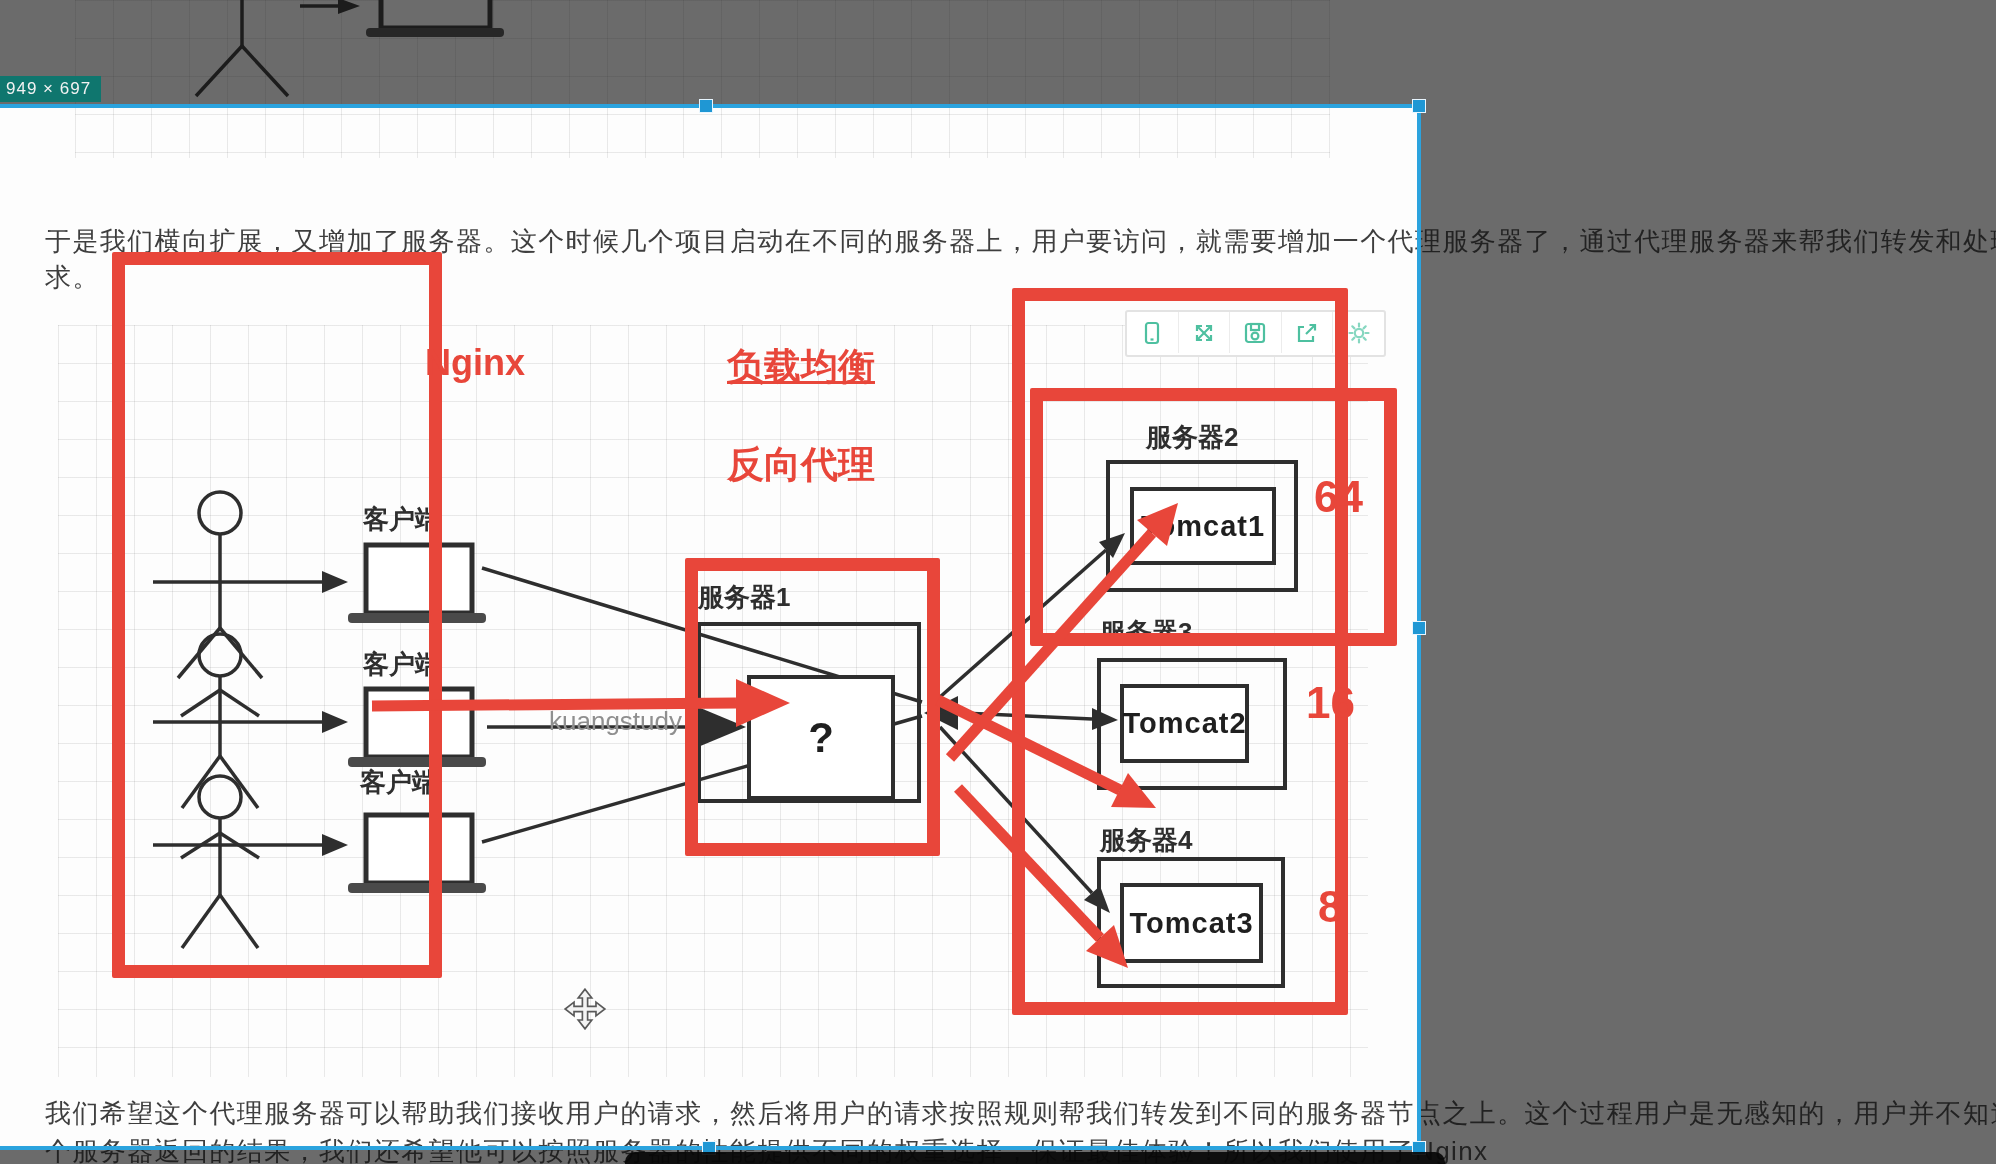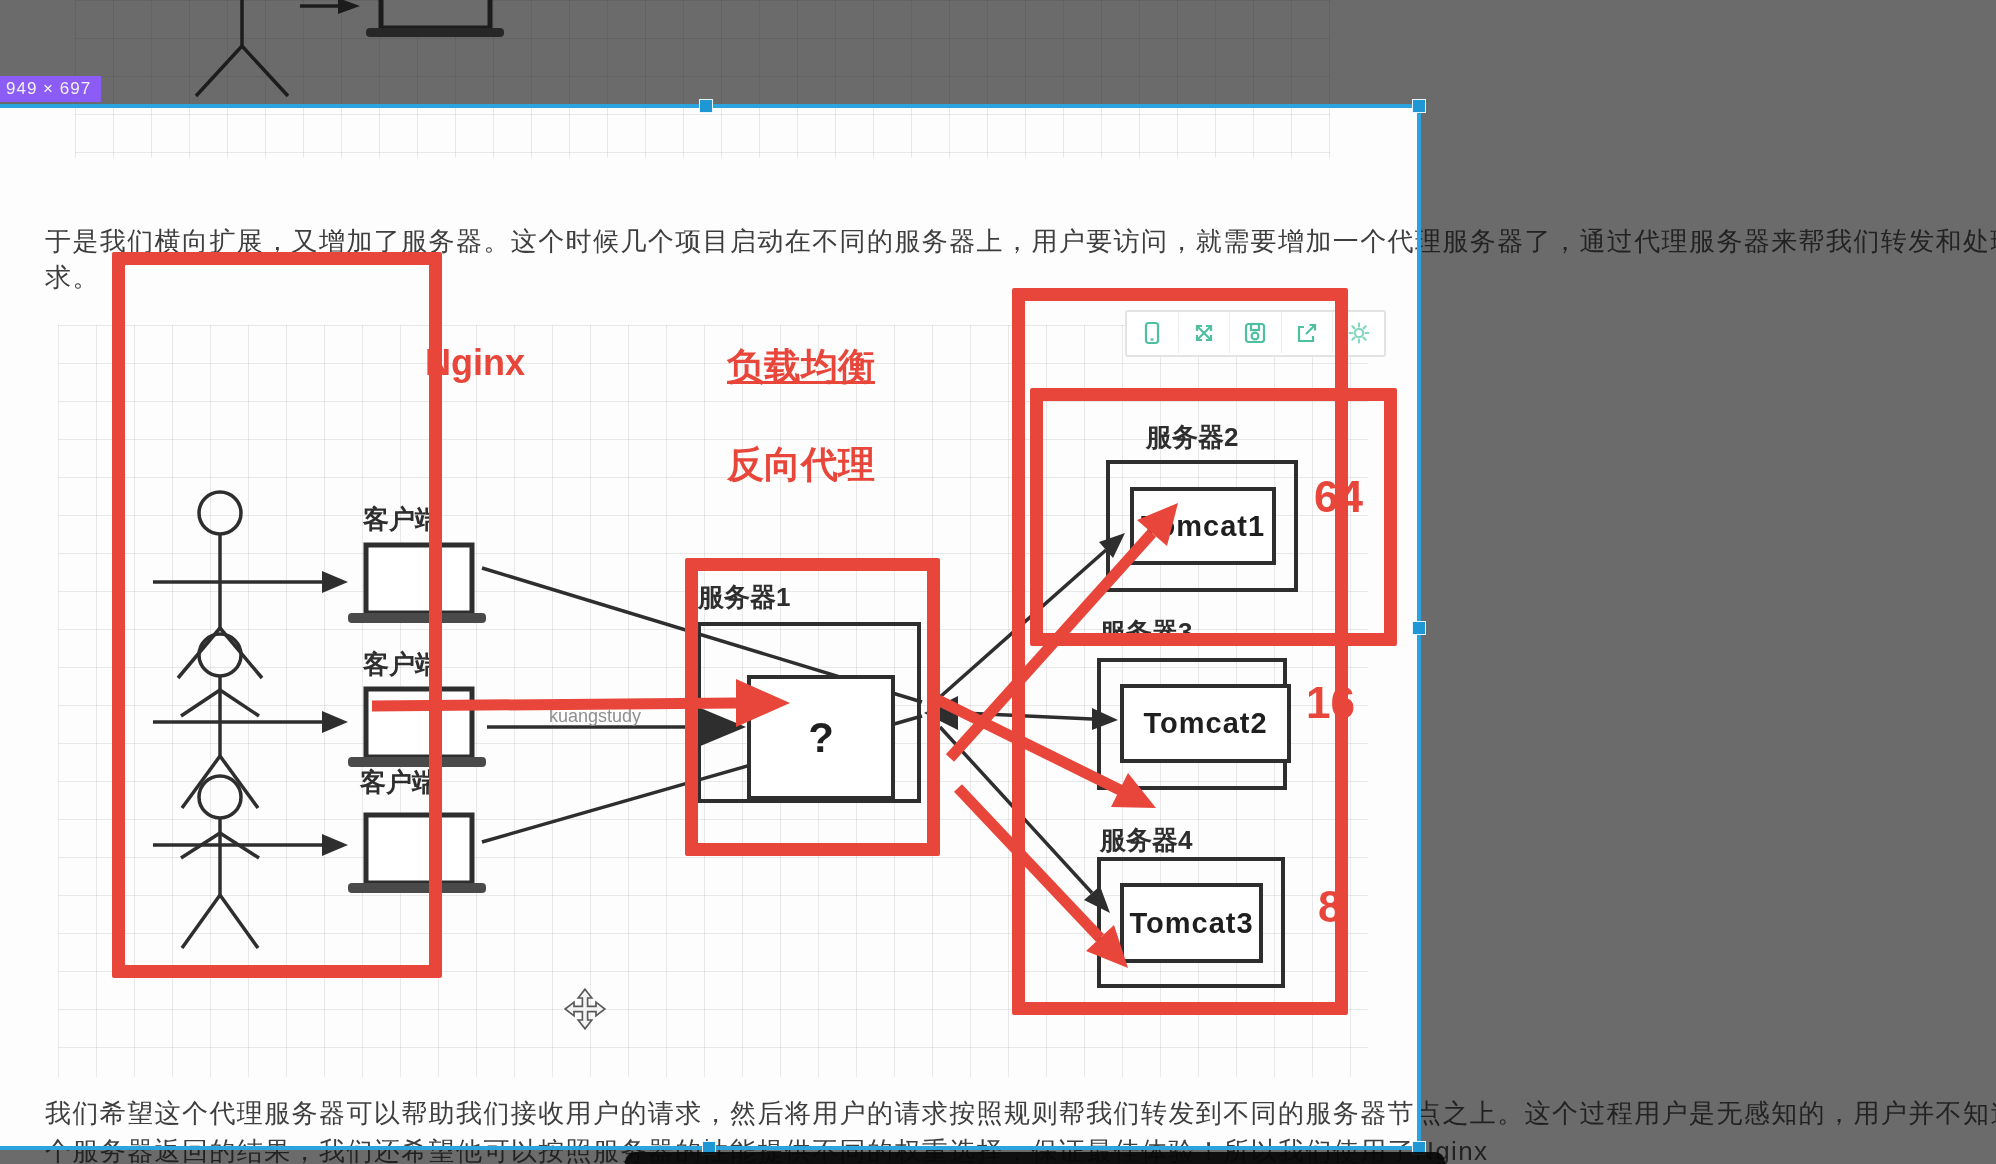--- a/index.html
+++ b/index.html
@@ -18,22 +18,22 @@
             display:flex;align-items:center;justify-content:center;}
   .redrect{border:13px solid #e8463a;background:transparent;box-sizing:border-box;border-radius:2px;}
   .redtext{color:#e8463a;font-weight:600;white-space:nowrap;}
   .dim{background:rgba(18,18,18,0.62);}
   .blueline{background:#2ba3de;}
   .handle{width:14px;height:14px;background:#1f97d4;border:1px solid #e8f6ff;box-sizing:border-box;}
   #toolbar{display:flex;background:#fff;border:2px solid #e3e3e3;border-radius:3px;}
   #toolbar .cell{width:51px;height:41px;display:flex;align-items:center;justify-content:center;
                  border-right:1px solid #ececec;}
   #toolbar .cell:last-child{border-right:none;}
-  .watermark{font-size:18px;color:#8f8f8f;white-space:nowrap;}
-  #size-badge{background:#8b5cf6;color:#f2f2f2;font-size:17px;line-height:26px;
+  .watermark{font-size:26px;color:#8f8f8f;white-space:nowrap;}
+  #size-badge{background:#0f766e;color:#f2f2f2;font-size:17px;line-height:26px;
               padding:0 10px 0 6px;letter-spacing:1px;white-space:nowrap;}
   #bottom-bar{background:rgba(8,8,8,0.92);border-radius:10px 10px 0 0;}
 </style>
 </head>
 <body>
 
 <div id="stage">
 
   <div class="abs grid" style="left:75px;top:0;width:1255px;height:158px;"></div>
   <div class="abs grid" style="left:58px;top:325px;width:1310px;height:752px;"></div>
@@ -135,21 +135,21 @@
   <div class="abs watermark" style="left:549px;top:706px;">kuangstudy</div>
 
   <div class="abs cjk-label" style="left:1146px;top:412px;">服务器2</div>
   <div class="abs blackbox" style="left:1106px;top:460px;width:192px;height:132px;"></div>
   <div class="abs whitebox" style="left:1130px;top:487px;width:146px;height:78px;">
     <span class="tomcat-label">Tomcat1</span>
   </div>
 
   <div class="abs cjk-label" style="left:1100px;top:607px;">服务器3</div>
   <div class="abs blackbox" style="left:1097px;top:658px;width:190px;height:132px;"></div>
-  <div class="abs whitebox" style="left:1120px;top:684px;width:171px;height:79px;">
+  <div class="abs whitebox" style="left:1120px;top:684px;width:129px;height:79px;">
     <span class="tomcat-label">Tomcat2</span>
   </div>
 
   <div class="abs cjk-label" style="left:1100px;top:815px;">服务器4</div>
   <div class="abs blackbox" style="left:1097px;top:857px;width:188px;height:131px;"></div>
   <div class="abs whitebox" style="left:1120px;top:883px;width:143px;height:80px;">
     <span class="tomcat-label">Tomcat3</span>
   </div>
 
   <div id="toolbar" class="abs" style="left:1125px;top:310px;width:257px;height:43px;">

